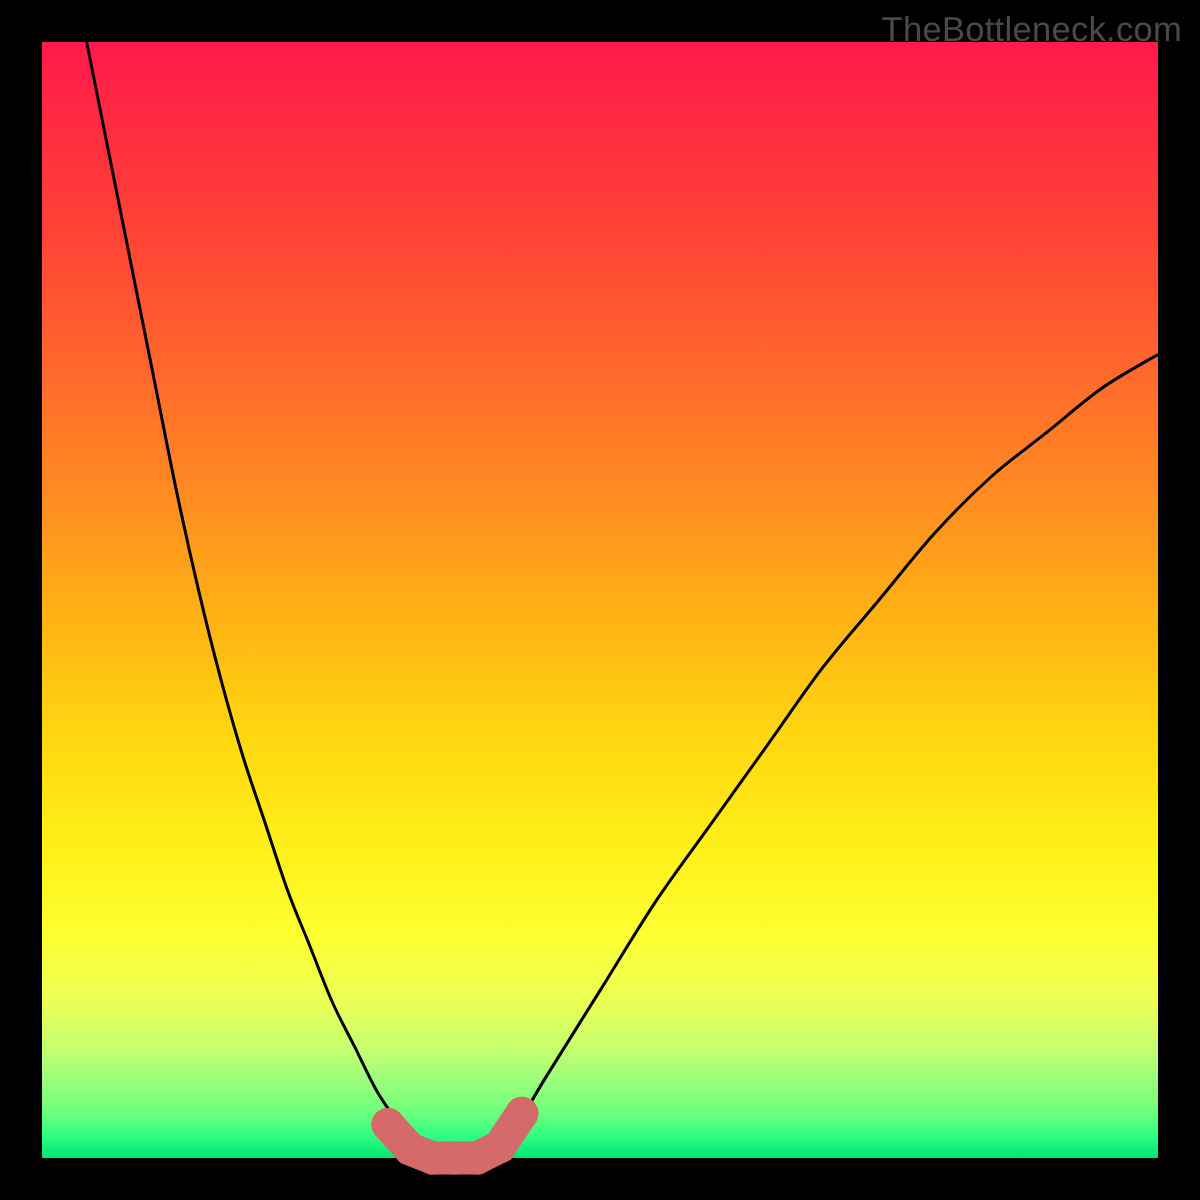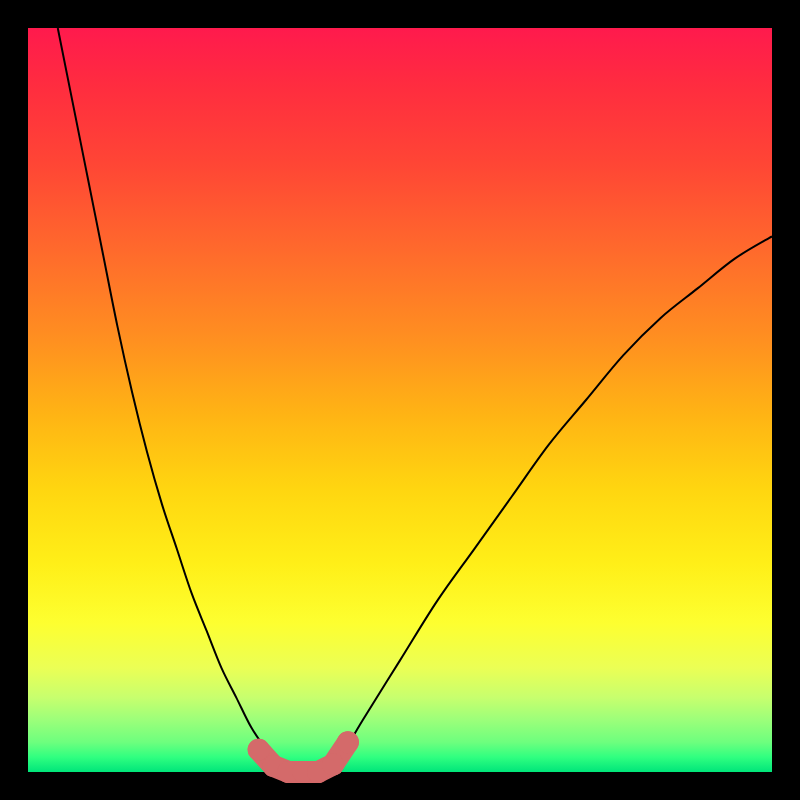--- a/index.html
+++ b/index.html
@@ -71,20 +71,21 @@
     fill: none;
     stroke: #d46a6a;
     stroke-width: 22;
     stroke-linecap: round;
   }
 </style>
 </head>
 <body>
 
 <div class="outer">
+  <div class="watermark">TheBottleneck.com</div>
   <div class="plot">
     <svg class="curves" viewBox="0 0 744 744" preserveAspectRatio="none">
       <path id="left-branch" class="curve" d="M 29.76 0 C 32.24 12.399999999999997, 39.68 49.59999999999998, 44.64 74.39999999999998 C 49.6 99.19999999999997, 54.56 123.99999999999994, 59.52 148.79999999999995 C 64.48 173.59999999999997, 69.44000000000001 198.40000000000003, 74.4 223.20000000000005 C 79.36 248.00000000000006, 84.32 274.04, 89.28 297.6 C 94.24000000000001 321.16, 99.20000000000002 343.48, 104.16000000000001 364.56 C 109.12 385.64, 114.08000000000001 405.47999999999996, 119.04 424.08 C 124 442.68, 128.95999999999998 460.04, 133.92 476.16 C 138.88 492.28000000000003, 143.84 505.91999999999996, 148.8 520.8 C 153.76000000000002 535.68, 158.72 551.8000000000001, 163.68 565.44 C 168.64000000000001 579.08, 173.6 590.24, 178.56 602.64 C 183.52 615.04, 188.48 628.6800000000001, 193.44 639.84 C 198.4 651, 203.36 659.6800000000001, 208.32000000000002 669.6 C 213.28000000000003 679.52, 218.23999999999998 690.6800000000001, 223.2 699.36 C 228.16 708.04, 234.36 716.0999999999999, 238.08 721.68 C 241.8 727.26, 243.04000000000002 729.12, 245.52 732.84 C 248 736.5600000000001, 251.72 742.14, 252.96 744"></path>
       <path id="valley-floor" class="curve" d="M 252.96 744 C 255.44 744, 262.88 744, 267.84 744 C 272.79999999999995 744, 277.76 744, 282.72 744 C 287.68000000000006 744, 295.12 744, 297.6 744"></path>
       <path id="right-branch" class="curve" d="M 297.6 744 C 300.08000000000004 741.52, 306.28 737.8, 312.47999999999996 729.12 C 318.67999999999995 720.44, 324.88 708.04, 334.8 691.92 C 344.72 675.8, 359.6 652.24, 372 632.4 C 384.4 612.56, 396.80000000000007 591.48, 409.20000000000005 572.88 C 421.6 554.28, 434 538.16, 446.4 520.8 C 458.79999999999995 503.43999999999994, 471.20000000000005 486.08000000000004, 483.6 468.72 C 496 451.36, 508.4 432.76, 520.8 416.64 C 533.1999999999999 400.52, 545.6 386.88, 558 372 C 570.4 357.12, 582.8000000000001 340.99999999999994, 595.2 327.35999999999996 C 607.6 313.71999999999997, 620 301.32000000000005, 632.4 290.16 C 644.8 279, 657.2 270.32, 669.6 260.4 C 682 250.47999999999996, 694.4 239.31999999999996, 706.8 230.64 C 719.1999999999999 221.96, 737.8 212.04000000000005, 744 208.32000000000005"></path>
       <path id="marker-bar" class="marker-bar" d="M 230.64 721.68 L 245.52 738.048 L 260.4 744 L 275.28 744 L 290.16 744 L 305.03999999999996 736.56 L 319.92 714.24"></path>
       <g id="marker-dots">
           <circle cx="230.64" cy="721.68" r="11" class="marker"></circle>
           <circle cx="245.52" cy="738.048" r="11" class="marker"></circle>
           <circle cx="260.4" cy="744" r="11" class="marker"></circle>

